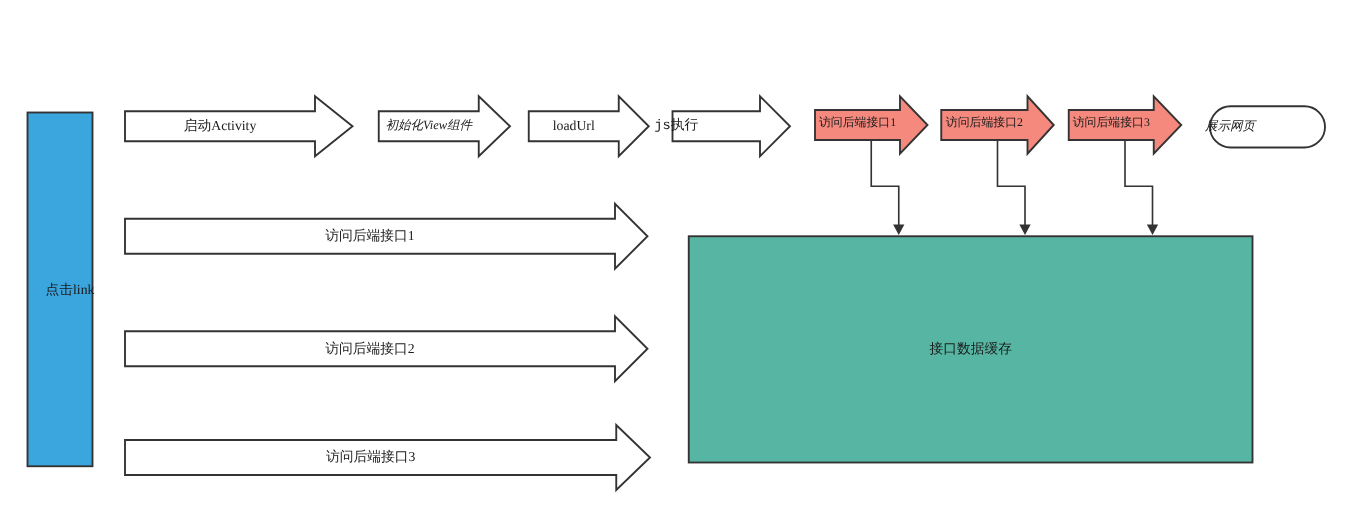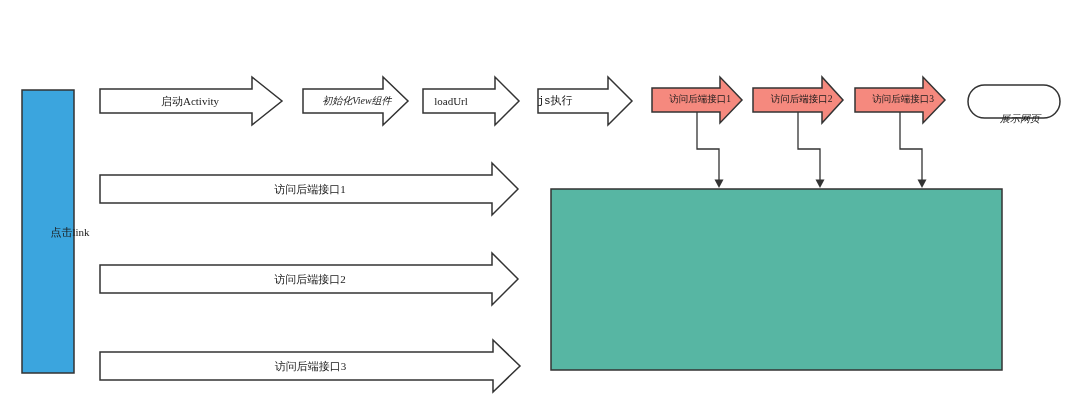--- a/index.html
+++ b/index.html
@@ -11,21 +11,21 @@
     overflow:hidden;
   }
   .layer{position:absolute;left:0;top:0;}
   .shape{stroke:#333333;stroke-width:1.5;}
   .connector{stroke:#333333;stroke-width:1.3;fill:none;}
   .arrowhead{fill:#333333;stroke:none;}
   .lbl{
     position:absolute;
     display:flex;align-items:center;justify-content:center;
     color:#1a1a1a;font-size:11px;line-height:1;
-    white-space:nowrap;pointer-events:none;padding-left:14px;
+    white-space:nowrap;pointer-events:none;
   }
   .lbl.small{font-size:10px;font-style:italic;}
   .lbl.tiny{font-size:9.5px;}
 </style>
 </head>
 <body>
 
 <div class="canvas">
 
   <svg class="layer" width="1080" height="416" viewBox="0 0 1080 416">
@@ -56,27 +56,28 @@
 
     <polygon class="shape" fill="#ffffff" points="100,175 492,175 492,163 518,189 492,215 492,203 100,203"></polygon>
     <polygon class="shape" fill="#ffffff" points="100,265 492,265 492,253 518,279 492,305 492,293 100,293"></polygon>
     <polygon class="shape" fill="#ffffff" points="100,352 493,352 493,340 520,366 493,392 493,380 100,380"></polygon>
   </svg>
 
   <div class="lbl" style="left:22px;top:224px;width:68px;height:16px;">点击link</div>
 
   <div class="lbl" style="left:100px;top:93px;width:152px;height:16px;">启动Activity</div>
   <div class="lbl small" style="left:300px;top:93px;width:86px;height:16px;">初始化View组件</div>
-  <div class="lbl" style="left:401px;top:93px;width:72px;height:16px;">loadUrl</div>
+  <div class="lbl" style="left:423px;top:93px;width:72px;height:16px;">loadUrl</div>
   <div class="lbl" style="left:506px;top:93px;width:70px;height:16px;font-family:Liberation Mono, monospace;">js执行</div>
 
   <div class="lbl tiny" style="left:652px;top:92px;width:68px;height:16px;">访问后端接口1</div>
   <div class="lbl tiny" style="left:753px;top:92px;width:69px;height:16px;">访问后端接口2</div>
   <div class="lbl tiny" style="left:855px;top:92px;width:68px;height:16px;">访问后端接口3</div>
 
-  <div class="lbl small" style="left:954px;top:94px;width:104px;height:16px;margin-top:17px;">展示网页</div>
+  <div class="lbl small" style="left:932px;top:94px;width:104px;height:16px;">展示网页</div>
 
   <div class="lbl" style="left:100px;top:181px;width:392px;height:16px;">访问后端接口1</div>
   <div class="lbl" style="left:100px;top:271px;width:392px;height:16px;">访问后端接口2</div>
   <div class="lbl" style="left:100px;top:358px;width:393px;height:16px;">访问后端接口3</div>
 
+  <div class="lbl" style="left:551px;top:271px;width:451px;height:16px;">接口数据缓存</div>
 
 </div>
 
 </body></html>

